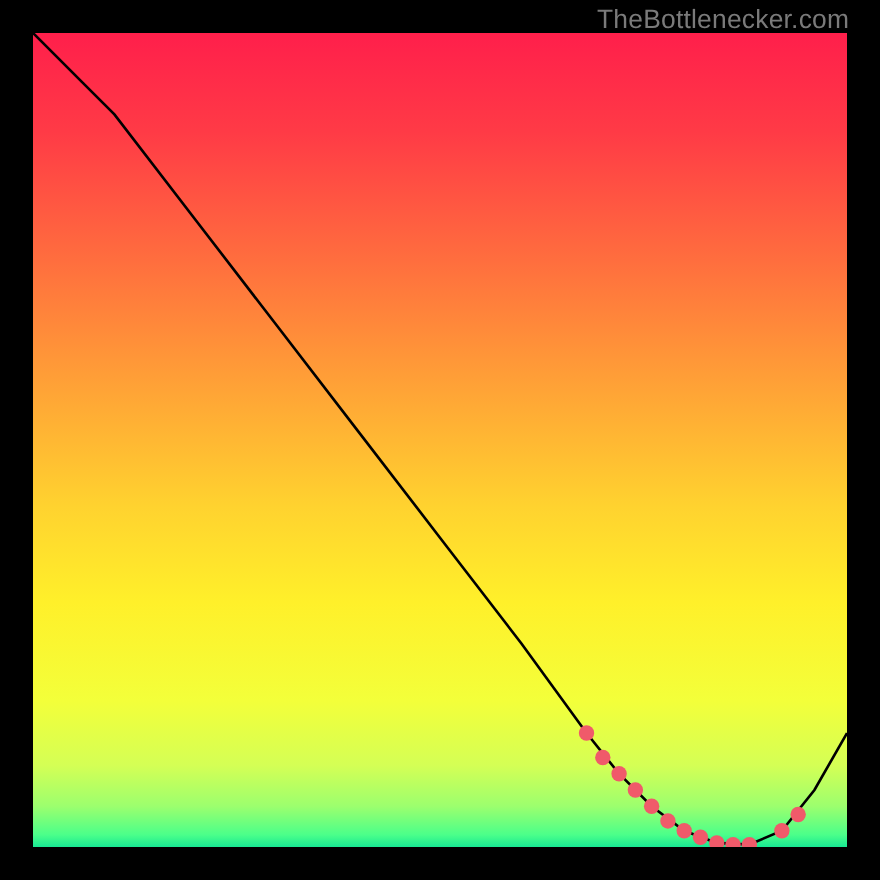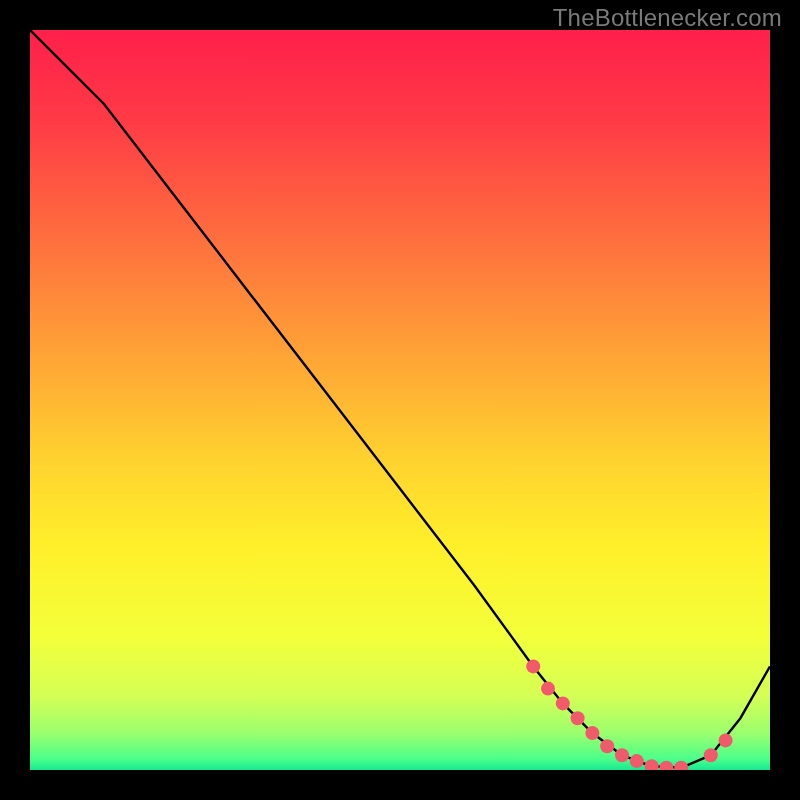--- a/index.html
+++ b/index.html
@@ -12,21 +12,21 @@
   }
   .frame {
     position: relative;
     width: 800px;
     height: 800px;
     background: #000;
   }
   .watermark {
     position: absolute;
     top: 4px;
-    right: 18px;
+    right: 28px;
     color: #7a7a7a;
     font-family: Arial, Helvetica, sans-serif;
     font-size: 24px;
     font-weight: 500;
     letter-spacing: 0.2px;
   }
   .plot-area {
     position: absolute;
     left: 30px;
     top: 30px;

